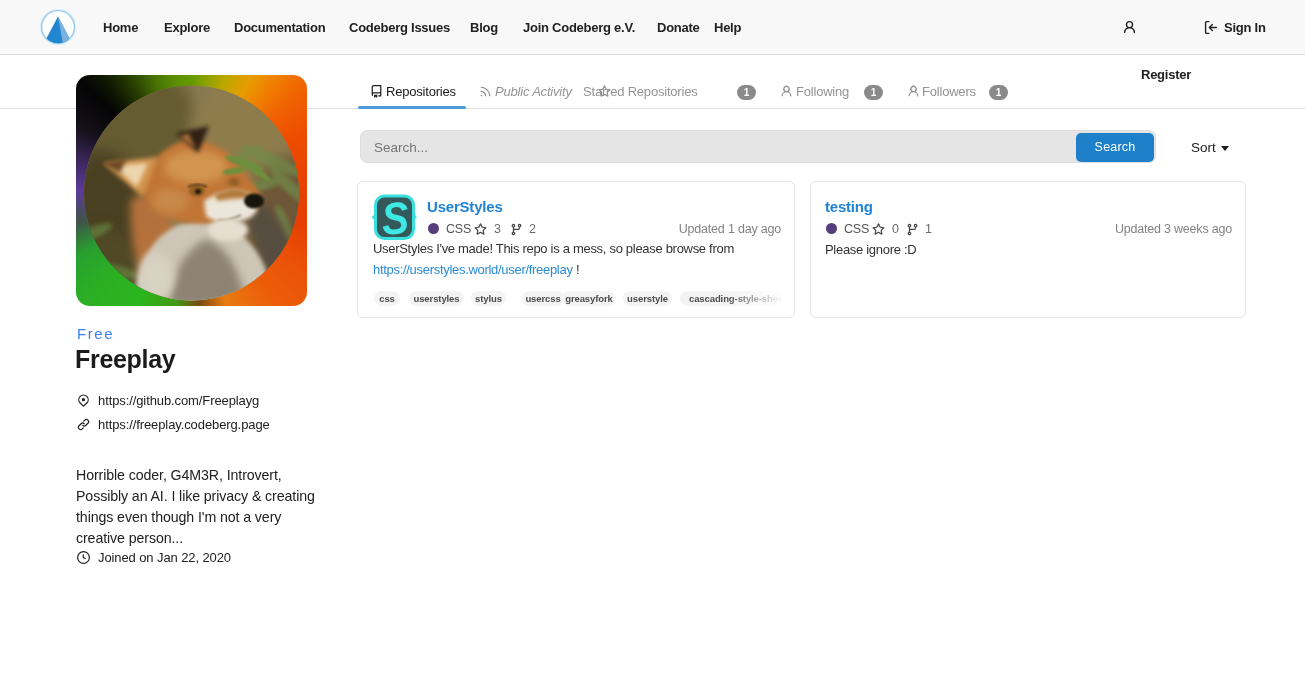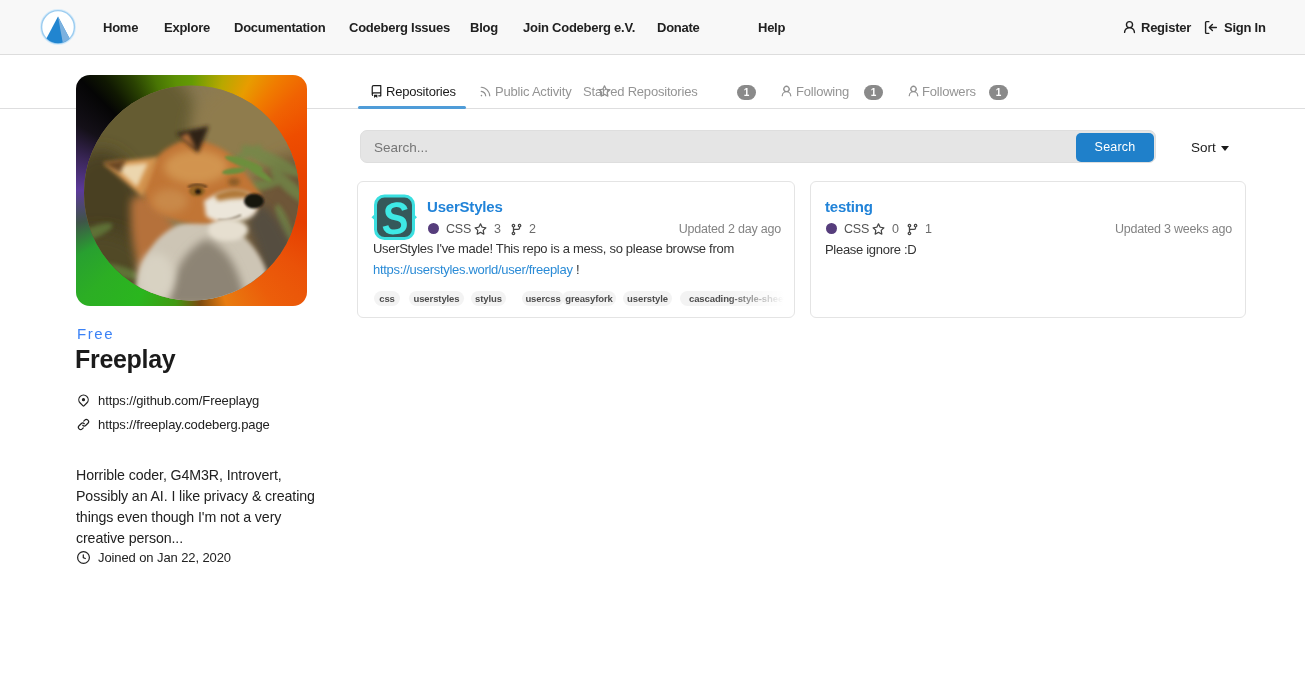--- a/index.html
+++ b/index.html
@@ -72,41 +72,41 @@
       <path d="M18 7.4 L32.5 35 H23 Z" fill="#7cb1df"></path>
     </g>
   </svg>
   <span class="item" style="left:103px;">Home</span>
   <span class="item" style="left:164px;">Explore</span>
   <span class="item" style="left:234px;">Documentation</span>
   <span class="item" style="left:349px;">Codeberg Issues</span>
   <span class="item" style="left:470px;">Blog</span>
   <span class="item" style="left:523px;">Join Codeberg e.V.</span>
   <span class="item" style="left:657px;">Donate</span>
-  <span class="item" style="left:758px;">Help</span>
+  <span class="item" style="left:714px;">Help</span>
   <svg class="nico" style="left:1122px;" width="15" height="15" viewBox="0 0 16 16" fill="#212121">
       <path d="M10.561 8.073a6.005 6.005 0 0 1 3.432 5.142.75.75 0 1 1-1.498.07 4.5 4.5 0 0 0-8.99 0 .75.75 0 0 1-1.498-.07 6.004 6.004 0 0 1 3.431-5.142 3.999 3.999 0 1 1 5.123 0ZM10.5 5a2.5 2.5 0 1 0-5 0 2.5 2.5 0 0 0 5 0Z"></path>
     </svg>
-  <span class="ritem" style="left:1141px;">Register</span>
+  <span class="ritem" style="left:1141px;margin-top:47px;">Register</span>
   <svg class="nico" style="left:1203px;" width="15" height="15" viewBox="0 0 16 16" fill="#212121">
       <path d="M2 2.75C2 1.784 2.784 1 3.75 1h2.5a.75.75 0 0 1 0 1.5h-2.5a.25.25 0 0 0-.25.25v10.5c0 .138.112.25.25.25h2.5a.75.75 0 0 1 0 1.5h-2.5A1.75 1.75 0 0 1 2 13.25Zm6.56 4.5 1.97-1.97a.749.749 0 0 0-.326-1.275.749.749 0 0 0-.734.215L6.22 7.47a.75.75 0 0 0 0 1.06l3.25 3.25a.749.749 0 0 0 1.275-.326.749.749 0 0 0-.215-.734L8.56 8.75h5.69a.75.75 0 0 0 0-1.5Z"></path>
     </svg>
   <span class="ritem" style="left:1224px;">Sign In</span>
 </div>
 
 <div id="tabline"></div>
 <div id="tabunder"></div>
 <svg class="tab-ico active" style="left:370px;" width="13" height="13" viewBox="0 0 16 16" fill="currentColor">
     <path d="M2 2.5A2.5 2.5 0 0 1 4.5 0h8.75a.75.75 0 0 1 .75.75v12.5a.75.75 0 0 1-.75.75h-2.5a.75.75 0 0 1 0-1.5h1.75v-2h-8a1 1 0 0 0-.714 1.7.75.75 0 1 1-1.072 1.05A2.495 2.495 0 0 1 2 11.5Zm10.5-1h-8a1 1 0 0 0-1 1v6.708A2.486 2.486 0 0 1 4.5 9h8ZM5 12.25a.25.25 0 0 1 .25-.25h3.5a.25.25 0 0 1 .25.25v3.25a.25.25 0 0 1-.4.2l-1.45-1.087a.249.249 0 0 0-.3 0L5.4 15.7a.25.25 0 0 1-.4-.2Z"></path>
   </svg>
 <span class="tab active" style="left:386px;">Repositories</span>
 <svg class="tab-ico" style="left:479px;" width="13" height="13" viewBox="0 0 16 16" fill="currentColor">
     <path d="M2.002 2.725a.75.75 0 0 1 .797-.699C8.79 2.42 13.58 7.21 13.974 13.201a.75.75 0 0 1-1.497.098 10.502 10.502 0 0 0-9.776-9.776.747.747 0 0 1-.7-.798ZM2.84 7.05h-.002a7.002 7.002 0 0 1 6.113 6.111.75.75 0 0 1-1.49.178 5.503 5.503 0 0 0-4.8-4.8.75.75 0 0 1 .179-1.489ZM2 13a1 1 0 1 1 2 0 1 1 0 0 1-2 0Z"></path>
   </svg>
-<span class="tab" style="left:495px;">Public Activity</span>
+<span class="tab" style="left:495px;font-style:italic;">Public Activity</span>
 <svg class="tab-ico" style="left:598px;" width="13" height="13" viewBox="0 0 16 16" fill="currentColor">
     <path d="M8 .25a.75.75 0 0 1 .673.418l1.882 3.815 4.21.612a.75.75 0 0 1 .416 1.279l-3.046 2.97.719 4.192a.751.751 0 0 1-1.088.791L8 12.347l-3.766 1.98a.75.75 0 0 1-1.088-.79l.72-4.194L.816 6.374a.75.75 0 0 1 .416-1.28l4.21-.611L7.327.668A.75.75 0 0 1 8 .25Zm0 2.445L6.615 5.5a.75.75 0 0 1-.564.41l-3.097.45 2.24 2.184a.75.75 0 0 1 .216.664l-.528 3.084 2.769-1.456a.75.75 0 0 1 .698 0l2.77 1.456-.53-3.084a.75.75 0 0 1 .216-.664l2.24-2.183-3.096-.45a.75.75 0 0 1-.564-.41L8 2.694Z"></path>
   </svg>
 <span class="tab" style="left:583px;text-align:right;">Starred Repositories</span>
 <span class="pill" style="left:737px;">1</span>
 <svg class="tab-ico" style="left:780px;" width="13" height="13" viewBox="0 0 16 16" fill="currentColor">
     <path d="M10.561 8.073a6.005 6.005 0 0 1 3.432 5.142.75.75 0 1 1-1.498.07 4.5 4.5 0 0 0-8.99 0 .75.75 0 0 1-1.498-.07 6.004 6.004 0 0 1 3.431-5.142 3.999 3.999 0 1 1 5.123 0ZM10.5 5a2.5 2.5 0 1 0-5 0 2.5 2.5 0 0 0 5 0Z"></path>
   </svg>
 <span class="tab" style="left:796px;">Following</span>
 <span class="pill" style="left:864px;">1</span>
@@ -230,21 +230,21 @@
 <div class="dot" style="left:428px;"></div>
 <span class="meta" style="left:446px;">CSS</span>
 <svg class="mico" style="left:474px;" width="13" height="13" viewBox="0 0 16 16" fill="currentColor">
     <path d="M8 .25a.75.75 0 0 1 .673.418l1.882 3.815 4.21.612a.75.75 0 0 1 .416 1.279l-3.046 2.97.719 4.192a.751.751 0 0 1-1.088.791L8 12.347l-3.766 1.98a.75.75 0 0 1-1.088-.79l.72-4.194L.816 6.374a.75.75 0 0 1 .416-1.28l4.21-.611L7.327.668A.75.75 0 0 1 8 .25Zm0 2.445L6.615 5.5a.75.75 0 0 1-.564.41l-3.097.45 2.24 2.184a.75.75 0 0 1 .216.664l-.528 3.084 2.769-1.456a.75.75 0 0 1 .698 0l2.77 1.456-.53-3.084a.75.75 0 0 1 .216-.664l2.24-2.183-3.096-.45a.75.75 0 0 1-.564-.41L8 2.694Z"></path>
   </svg>
 <span class="mnum" style="left:494px;">3</span>
 <svg class="mico" style="left:510px;" width="13" height="13" viewBox="0 0 16 16" fill="currentColor">
     <path d="M9.5 3.25a2.25 2.25 0 1 1 3 2.122V6A2.5 2.5 0 0 1 10 8.5H6a1 1 0 0 0-1 1v1.128a2.251 2.251 0 1 1-1.5 0V5.372a2.25 2.25 0 1 1 1.5 0v1.836A2.493 2.493 0 0 1 6 7h4a1 1 0 0 0 1-1v-.628A2.25 2.25 0 0 1 9.5 3.25Zm-6 0a.75.75 0 1 0 1.5 0 .75.75 0 0 0-1.5 0Zm8.25-.75a.75.75 0 1 0 0 1.5.75.75 0 0 0 0-1.5ZM4.25 12a.75.75 0 1 0 0 1.5.75.75 0 0 0 0-1.5Z"></path>
   </svg>
 <span class="mnum" style="left:529px;">2</span>
-<span class="updated" style="right:524px;">Updated 2 day ago</span>
+<span class="updated" style="right:524px;">Updated 1 day ago</span>
 <div class="desc" style="left:373px; top:237.5px;">UserStyles I've made! This repo is a mess, so please browse from<br><a>https://userstyles.world/user/freeplay</a> !</div>
 <span class="tag" style="left:374px; width:26px;">css</span>
 <span class="tag" style="left:409px; width:55px;">userstyles</span>
 <span class="tag" style="left:471px; width:35px;">stylus</span>
 <span class="tag" style="left:513px; width:42px;margin-left:9px;">usercss</span>
 <span class="tag" style="left:562px; width:54px;">greasyfork</span>
 <span class="tag" style="left:623px; width:49px;">userstyle</span>
 <span class="tag" style="left:680px; width:114px; text-align:left; padding-left:9px;">cascading-style-sheets</span>
 <div id="tagfade"></div>
 

